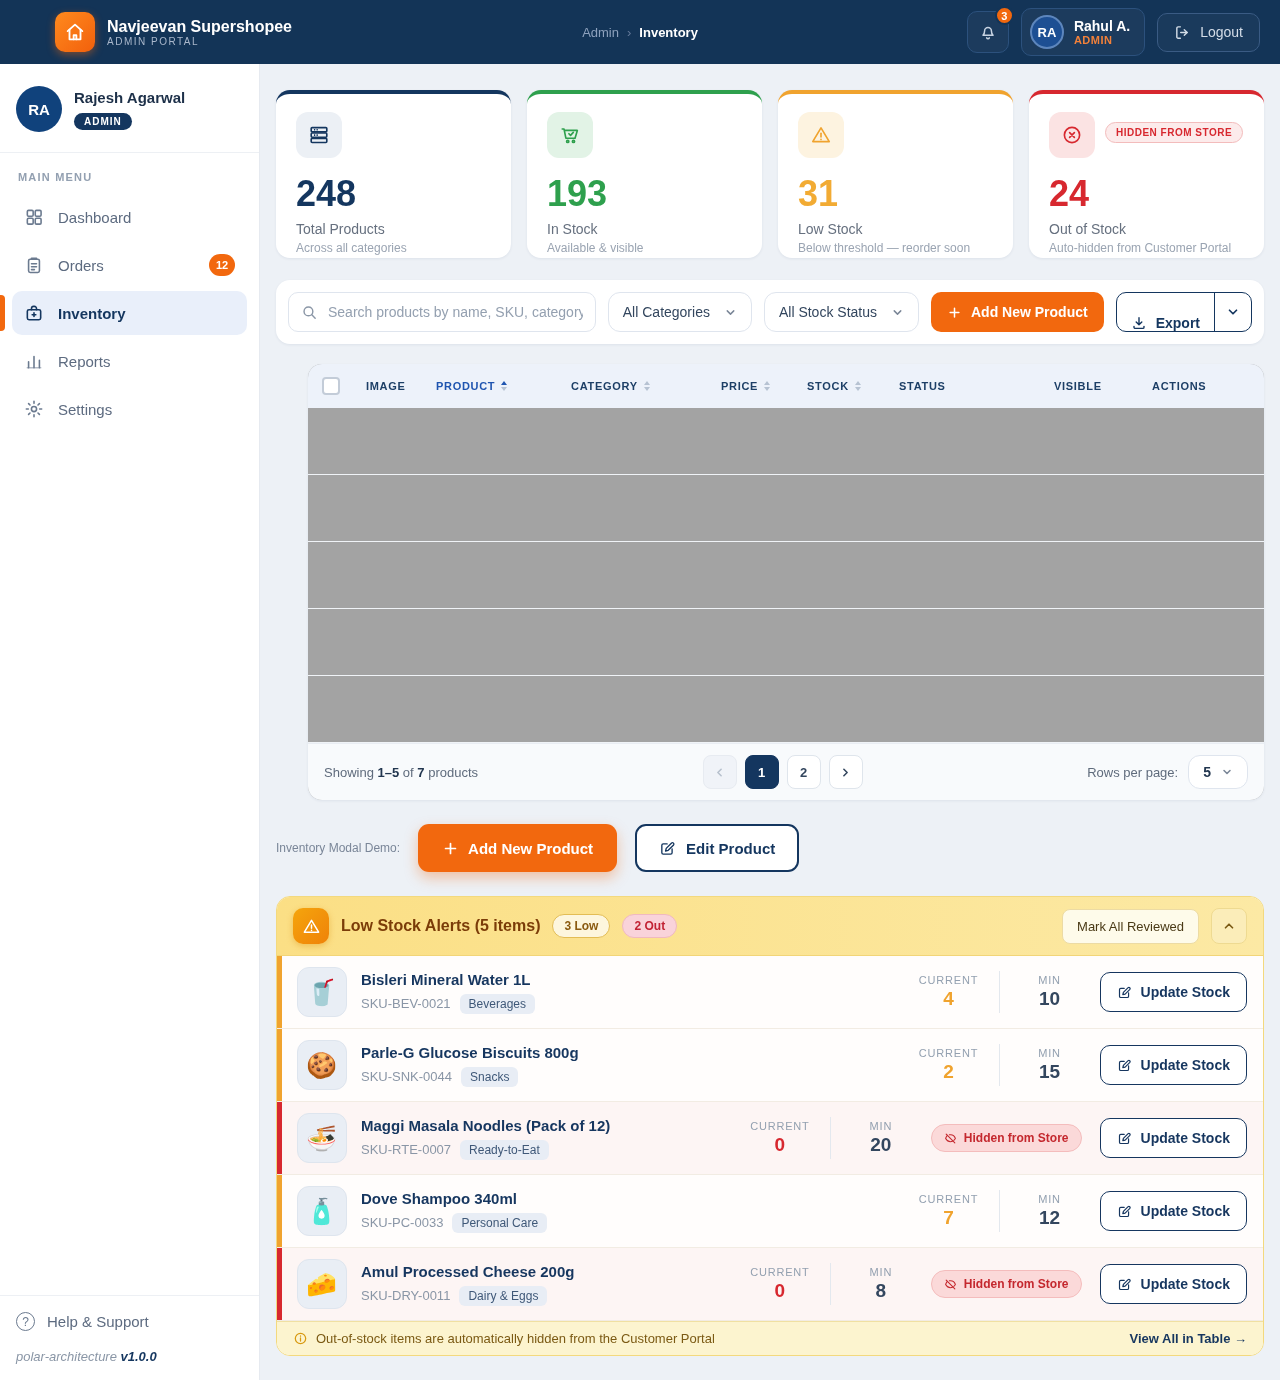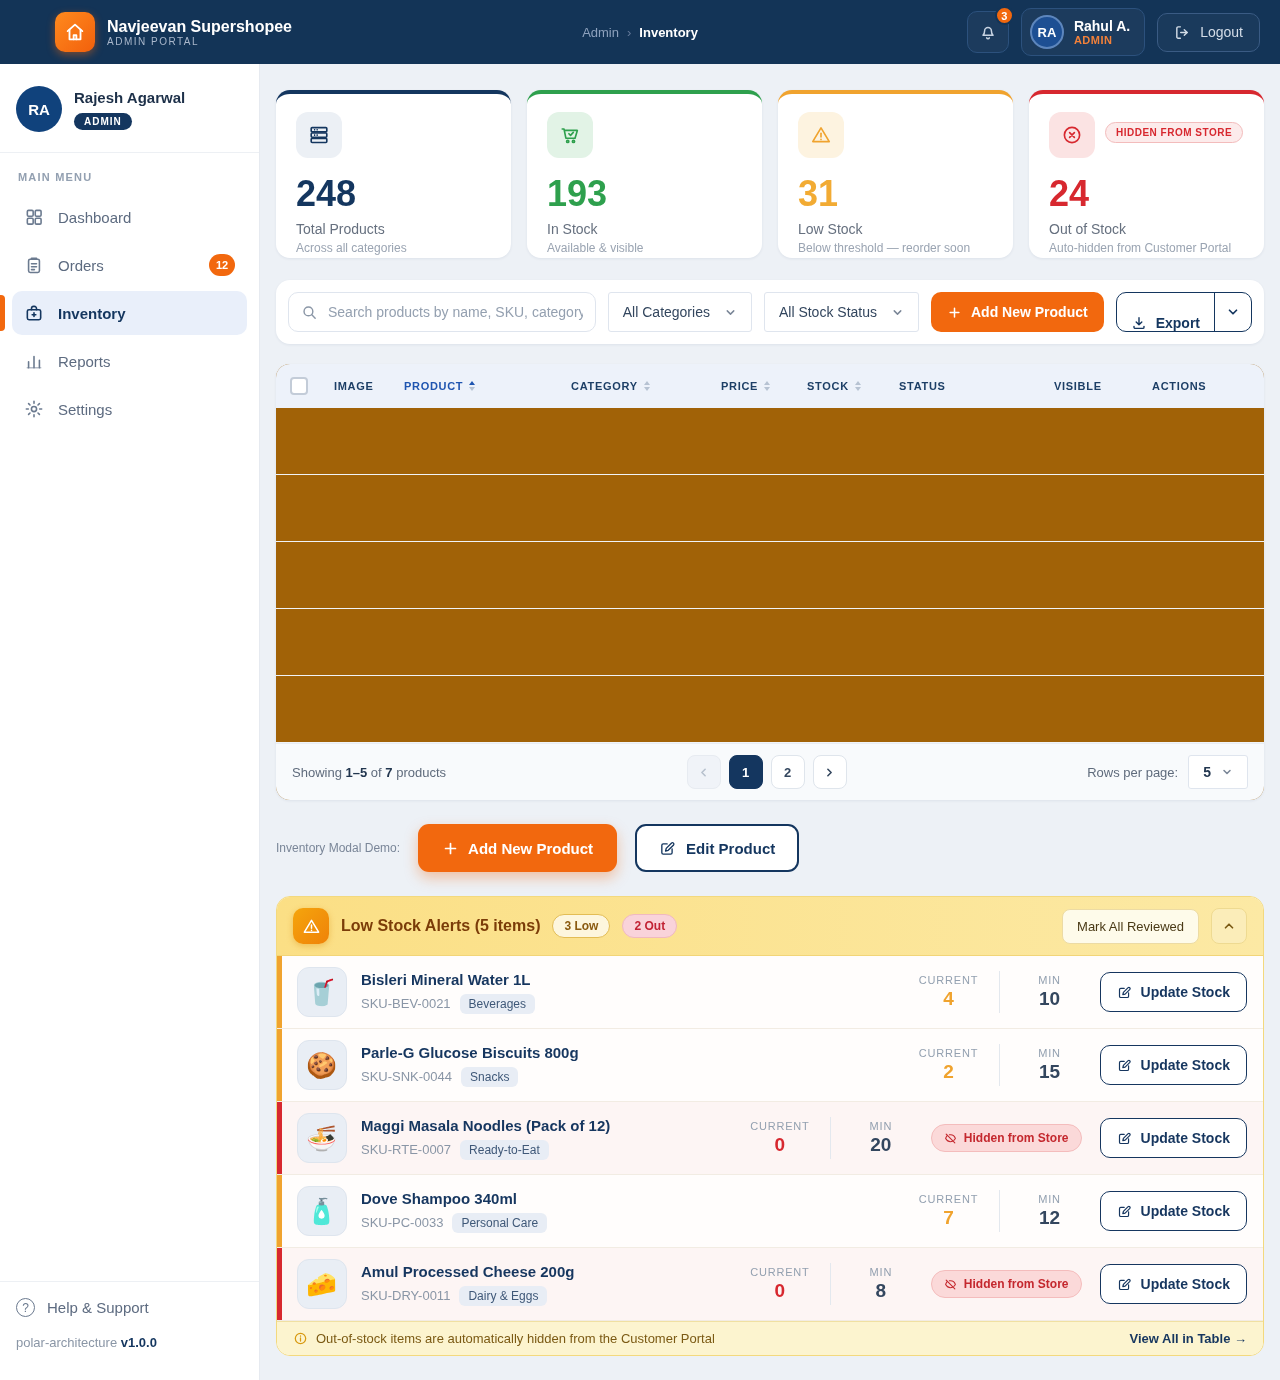--- a/index.html
+++ b/index.html
@@ -94,21 +94,21 @@
     min-width: 26px; height: 22px; border-radius: 11px; display: grid; place-items: center; padding: 0 6px;
   }
   .side-spacer { flex: 1; }
   .side-help {
     display: flex; align-items: center; gap: 12px; color: #5d6b80; font-size: 15px;
     padding: 16px; border-top: 1px solid #edf0f4; cursor: pointer;
   }
   .q-icon { width: 19px; height: 19px; border: 1.6px solid #6b7a8f; border-radius: 50%;
     display: grid; place-items: center; font-size: 12px; color: #6b7a8f; }
   .q-icon::after { content: "?"; }
-  .side-version { padding: 2px 16px 30px; font-size: 13px; color: #8a96a6; }
+  .side-version { padding: 2px 16px 16px; font-size: 13px; color: #8a96a6; font-style: italic; }
   .side-version b { color: #14365f; }
 
   
   .main { position: absolute; top: 64px; left: 260px; width: 1020px; height: 1316px; padding: 26px 16px 0; }
 
   
   .stats-row { display: flex; gap: 16px; }
   .stat-card {
     flex: 1; background: #fff; border-radius: 14px; padding: 18px 20px 20px;
     border-top: 4px solid; box-shadow: 0 1px 3px rgba(16,42,83,.07); height: 168px;
@@ -142,40 +142,40 @@
     flex: 1; display: flex; align-items: center; gap: 10px; height: 40px;
     border: 1px solid #dfe5ee; border-radius: 10px; padding: 0 12px; color: #8a96a6;
   }
   .search-box input {
     border: none; outline: none; flex: 1; font-size: 14px; color: #33465e;
     font-family: inherit; background: transparent;
   }
   .search-box input::placeholder { color: #94a0b0; }
   .pseudo-select {
     display: flex; align-items: center; gap: 14px; height: 40px; padding: 0 14px;
-    border: 1px solid #dfe5ee; border-radius: 3px; font-size: 14px; color: #33465e;
+    border: 1px solid #dfe5ee; border-radius: 12px; font-size: 14px; color: #33465e;
     background: #fff; cursor: pointer; white-space: nowrap;
   }
   .pseudo-select .chev { color: #7b8798; }
   .btn-orange {
     display: flex; align-items: center; gap: 9px; height: 40px; padding: 0 16px;
     background: #f2680e; border: none; border-radius: 10px; color: #fff;
     font-size: 14px; font-weight: bold; cursor: pointer; font-family: inherit; white-space: nowrap;
   }
   .export-split {
     display: flex; align-items: stretch; height: 40px; border: 1.5px solid #14365f;
     border-radius: 10px; background: #fff; overflow: hidden; cursor: pointer;
   }
   .export-main { display: flex; align-items: flex-end; gap: 9px; padding: 0 14px;
     color: #14365f; font-size: 14px; font-weight: bold; }
   .export-caret { display: grid; place-items: center; padding: 0 11px; border-left: 1.5px solid #14365f; color: #14365f; }
 
   
-  .table-panel { margin-top: 20px; background: #a16207; border-radius: 14px; overflow: hidden;
-    box-shadow: 0 1px 3px rgba(16,42,83,.07); }
+  .table-panel { margin-top: 20px; background: #a3a3a3; border-radius: 14px; overflow: hidden;
+    box-shadow: 0 1px 3px rgba(16,42,83,.07); margin-left: 32px; }
   .t-head {
     display: grid; grid-template-columns: 44px 70px 1fr 150px 86px 92px 155px 98px 96px;
     align-items: center; height: 44px; background: #edf2fa; padding: 0 16px 0 14px;
     font-size: 11px; font-weight: bold; letter-spacing: .7px; color: #1d3f66;
   }
   .th { display: flex; align-items: center; }
   .th.active { color: #1f55b0; }
   .checkbox { width: 18px; height: 18px; border: 2px solid #c3ccd8; border-radius: 4px; background: #fff; cursor: pointer; }
   .sort { display: inline-flex; flex-direction: column; gap: 2px; margin-left: 6px; }
   .sort i { width: 0; height: 0; border-left: 3.5px solid transparent; border-right: 3.5px solid transparent; }

